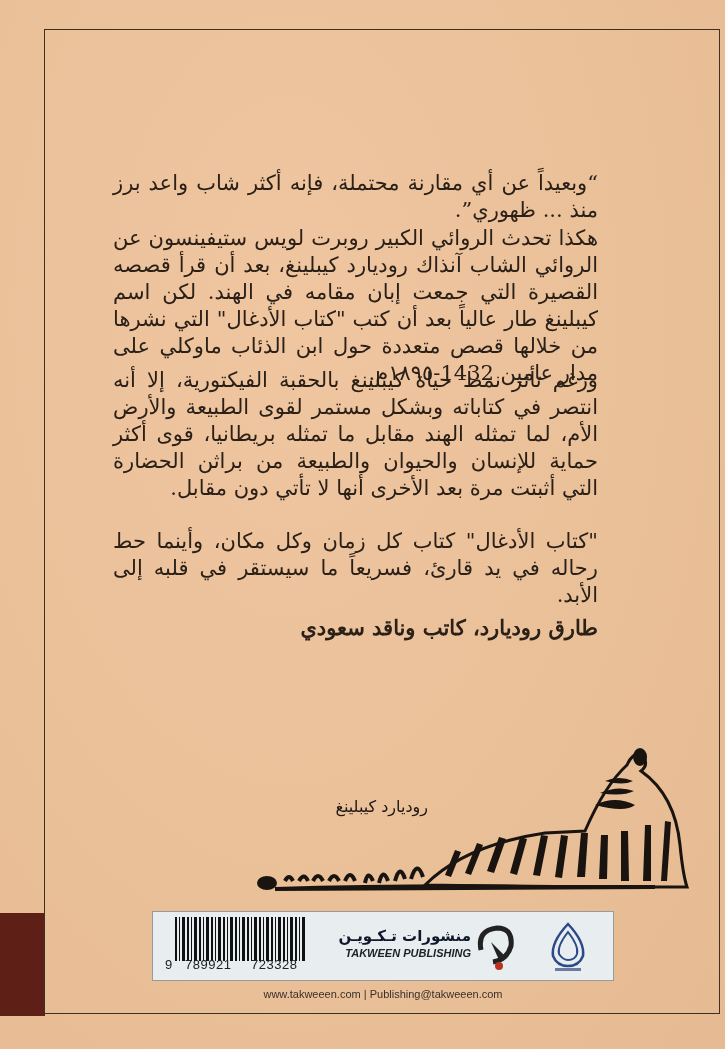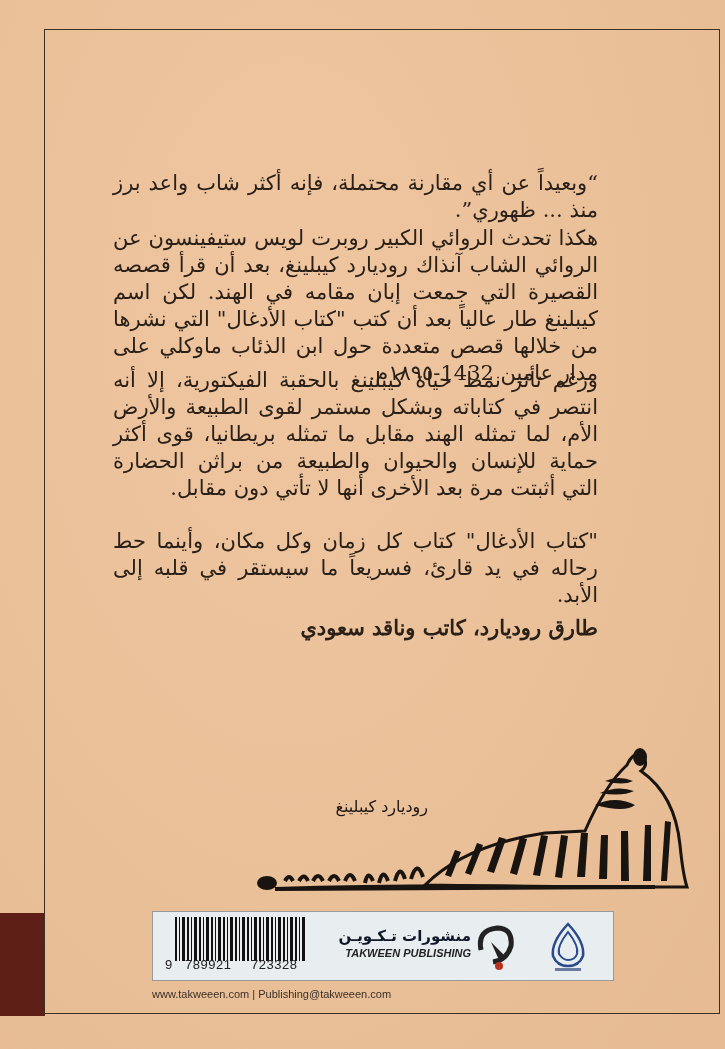--- a/index.html
+++ b/index.html
@@ -32,21 +32,21 @@
     background:repeating-linear-gradient(90deg,#111 0 2px,transparent 2px 4px,#111 4px 5px,transparent 5px 7px,#111 7px 10px,transparent 10px 12px);}
   .isbn { position:absolute; left:0; top:40px; width:150px; font-family:"Liberation Sans", sans-serif; font-size:13px; color:#222; letter-spacing:0.5px; }
   .isbn .d1 { position:absolute; left:2px; }
   .isbn .d2 { position:absolute; left:22px; }
   .isbn .d3 { position:absolute; left:82px;margin-left:6px; }
   .takween { position:absolute; left:168px; top:14px; width:150px; text-align:right; }
   .takween .ar { font-size:15px; font-weight:bold; color:#0f172a; direction:rtl; line-height:20px; }
   .takween .en { font-family:"Liberation Sans", sans-serif; font-size:11px; font-weight:bold; color:#222; line-height:14px;font-style:italic; }
   .logo1 { position:absolute; left:320px; top:8px; width:46px; height:54px; }
   .logo2 { position:absolute; left:392px; top:8px; width:46px; height:54px; }
-  .contact { position:absolute; left:152px; top:988px; width:462px; 
+  .contact { position:absolute; left:152px; top:988px; width:462px; text-align:center;
     font-family:"Liberation Sans", sans-serif; font-size:11px; color:#3a3028; }
 </style>
 </head>
 <body>
 
 <div class="cover"></div>
 <div class="spine-block"></div>
 <div class="frame"></div>
 
 <div class="blurb quote">

